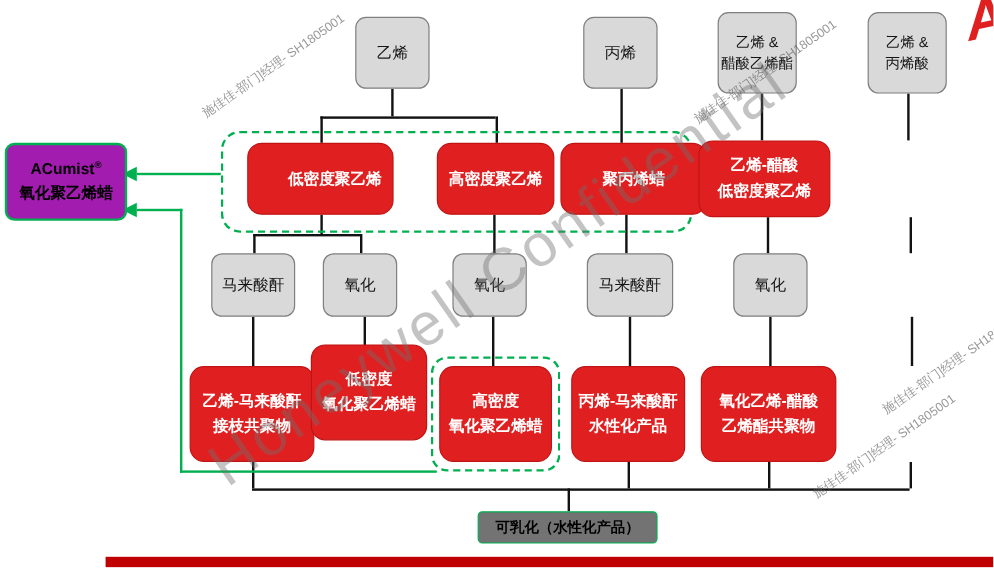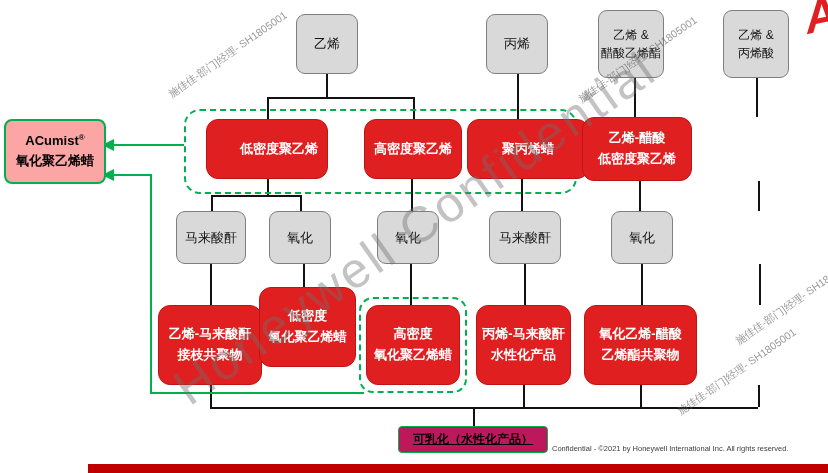--- a/index.html
+++ b/index.html
@@ -7,22 +7,22 @@
     position:relative; width:828px; height:473px; background:#ffffff;
     overflow:hidden; font-family:"Liberation Sans", sans-serif;
   }
   .node {
     position:absolute; display:flex; flex-direction:column; align-items:center;
     justify-content:center; text-align:center; box-sizing:border-box;
     white-space:pre-line;
   }
   .gray  { background:#d9d9d9; border:1px solid #7f7f7f; border-radius:9px; color:#141414; font-size:13px; line-height:1.5; }
   .red   { background:#e02020; border:1px solid #c01414; border-radius:12px; color:#ffffff; font-weight:bold; font-size:13px; line-height:1.6; }
-  .greenbox { background:#fca5a5; border:2px solid #00b050; border-radius:8px; color:#000; font-size:13px; font-weight:bold; line-height:1.45; }
-  .emul  { background:#be185d; border:1.5px solid #00b050; border-radius:4px; color:#000; font-size:12px; font-weight:bold;text-decoration:underline; }
+  .greenbox { background:#a21caf; border:2px solid #00b050; border-radius:8px; color:#000; font-size:13px; font-weight:bold; line-height:1.45; }
+  .emul  { background:#737373; border:1.5px solid #00b050; border-radius:4px; color:#000; font-size:12px; font-weight:bold; }
   .vline { position:absolute; width:1.5px; background:#121212; }
   .hline { position:absolute; height:1.5px; background:#121212; }
   .gv    { position:absolute; width:2px;  background:#00b050; }
   .gh    { position:absolute; height:2px; background:#00b050; }
   .dashed { position:absolute; border:2px dashed #00b050; border-radius:16px; box-sizing:border-box; }
   .arrowL { position:absolute; width:0; height:0; border-top:6px solid transparent; border-bottom:6px solid transparent; border-right:12px solid #00b050; }
   .wm-large {
     position:absolute; left:415px; top:228px; transform:translate(-50%,-50%) rotate(-35deg);
     font-size:50px; letter-spacing:3px; color:rgba(112,112,112,0.42);
     white-space:nowrap; pointer-events:none; z-index:6;
@@ -123,16 +123,15 @@
 
   <div class="node emul z2" style="left:398px;top:426px;width:150px;height:27px;"><span>可乳化（水性化产品）</span></div>
 
   <div class="wm-large">Honeywell Confidential</div>
   <div class="wm-stamp" style="left:228px;top:55px;">施佳佳-部门]经理- SH1805001</div>
   <div class="wm-stamp" style="left:638px;top:60px;">施佳佳-部门]经理- SH1805001</div>
   <div class="wm-stamp" style="left:795px;top:302px;">施佳佳-部门]经理- SH1805001</div>
   <div class="wm-stamp" style="left:737px;top:372px;">施佳佳-部门]经理- SH1805001</div>
   <div class="wm-corner">A</div>
 
-  <div class="conf">Confidential - ©2021 by Honeywell International Inc. All rights reserved.</div>
   <div class="strip"></div>
 
 </div>
 
 </body></html>

